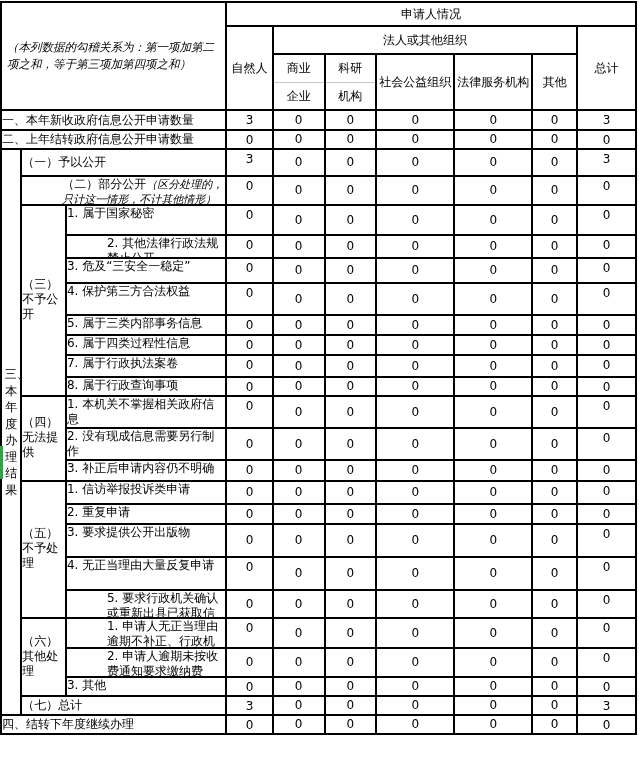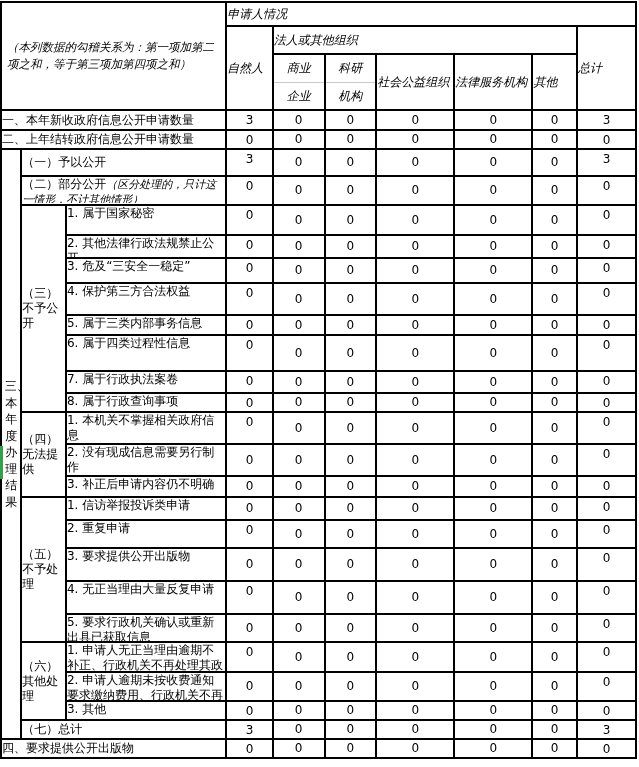--- a/index.html
+++ b/index.html
@@ -2,34 +2,34 @@
 <html><head>
 <meta charset="utf-8">
 <style>
   html,body{margin:0;padding:0;background:#fff;}
   #stage{position:relative;width:639px;height:767px;background:#fff;overflow:hidden;
          font-family:"DejaVu Sans",sans-serif;color:#000;}
   table.rpt{border-collapse:collapse;table-layout:fixed;margin:1px 0 0 0;width:637px;}
   table.rpt td{border:2px solid #000;overflow:hidden;padding:0;box-sizing:border-box;
                font-size:12px;line-height:15px;}
   
-  td.hd{vertical-align:middle;font-style:italic;}
+  td.hd{text-align:center;vertical-align:middle;}
   td.note{vertical-align:middle;}
   .noteTxt{font-style:italic;font-size:11.5px;line-height:17px;padding:0 5px;}
   td.split{padding:0;vertical-align:middle;}
   .splitTop{height:27px;display:flex;align-items:center;justify-content:center;
             border-bottom:1px solid #c9c9c9;}
   .splitBot{height:26px;display:flex;align-items:center;justify-content:center;}
   
   td.lbl{padding:0 2px 0 3px;}
   td.full{vertical-align:middle;}
-  td.sub{vertical-align:middle;padding-left:4px;border-radius:9px;}
+  td.sub{vertical-align:middle;padding-left:4px;}
   td.item{vertical-align:top;padding-top:2px;margin-top:20px;}
-  td.grp{vertical-align:middle;padding:0 1px 0 3px;}
-  .clip{overflow:hidden;}
+  td.grp{vertical-align:middle;padding:0 1px 0 3px;font-family:Liberation Mono, monospace;}
+  .clip{overflow:hidden;padding-left:40px;}
   .inote{font-style:italic;font-size:11px;}
   
   td.vert{vertical-align:middle;text-align:center;padding:0;}
   .vtxt{width:13px;margin:0 auto;word-break:break-all;line-height:16.5px;
         font-size:12px;text-align:center;}
   
   td.v{text-align:center;vertical-align:middle;font-size:11px;}
   td.v.a,td.v.t{vertical-align:top;padding-top:2px;}
   
   #greenbar{position:absolute;left:0;top:446px;width:3px;height:33px;background:#33a04a;}
@@ -177,21 +177,21 @@
 <tr style="height:20px">
   <td class="lbl item">5. 属于三类内部事务信息</td>
   <td class="v a">0</td>
   <td class="v">0</td>
   <td class="v">0</td>
   <td class="v">0</td>
   <td class="v">0</td>
   <td class="v">0</td>
   <td class="v t">0</td>
 </tr>
-<tr style="height:36px">
+<tr style="height:20px">
   <td class="lbl item">6. 属于四类过程性信息</td>
   <td class="v a">0</td>
   <td class="v">0</td>
   <td class="v">0</td>
   <td class="v">0</td>
   <td class="v">0</td>
   <td class="v">0</td>
   <td class="v t">0</td>
 </tr>
 <tr style="height:22px">
@@ -251,21 +251,21 @@
   <td class="grp" rowspan="5">（五）不予处理</td>
   <td class="lbl item">1. 信访举报投诉类申请</td>
   <td class="v">0</td>
   <td class="v">0</td>
   <td class="v">0</td>
   <td class="v">0</td>
   <td class="v">0</td>
   <td class="v">0</td>
   <td class="v t">0</td>
 </tr>
-<tr style="height:28px">
+<tr style="height:20px">
   <td class="lbl item">2. 重复申请</td>
   <td class="v a">0</td>
   <td class="v">0</td>
   <td class="v">0</td>
   <td class="v">0</td>
   <td class="v">0</td>
   <td class="v">0</td>
   <td class="v t">0</td>
 </tr>
 <tr style="height:33px">
@@ -342,21 +342,21 @@
   <td class="v a">3</td>
   <td class="v">0</td>
   <td class="v">0</td>
   <td class="v">0</td>
   <td class="v">0</td>
   <td class="v">0</td>
   <td class="v t">3</td>
 </tr>
 
 <tr style="height:15px">
-  <td class="lbl full" colspan="3">四、要求提供公开出版物</td>
+  <td class="lbl full" colspan="3">四、结转下年度继续办理</td>
   <td class="v a">0</td>
   <td class="v">0</td>
   <td class="v">0</td>
   <td class="v">0</td>
   <td class="v">0</td>
   <td class="v">0</td>
   <td class="v t">0</td>
 </tr>
 </tbody>
     </table>

